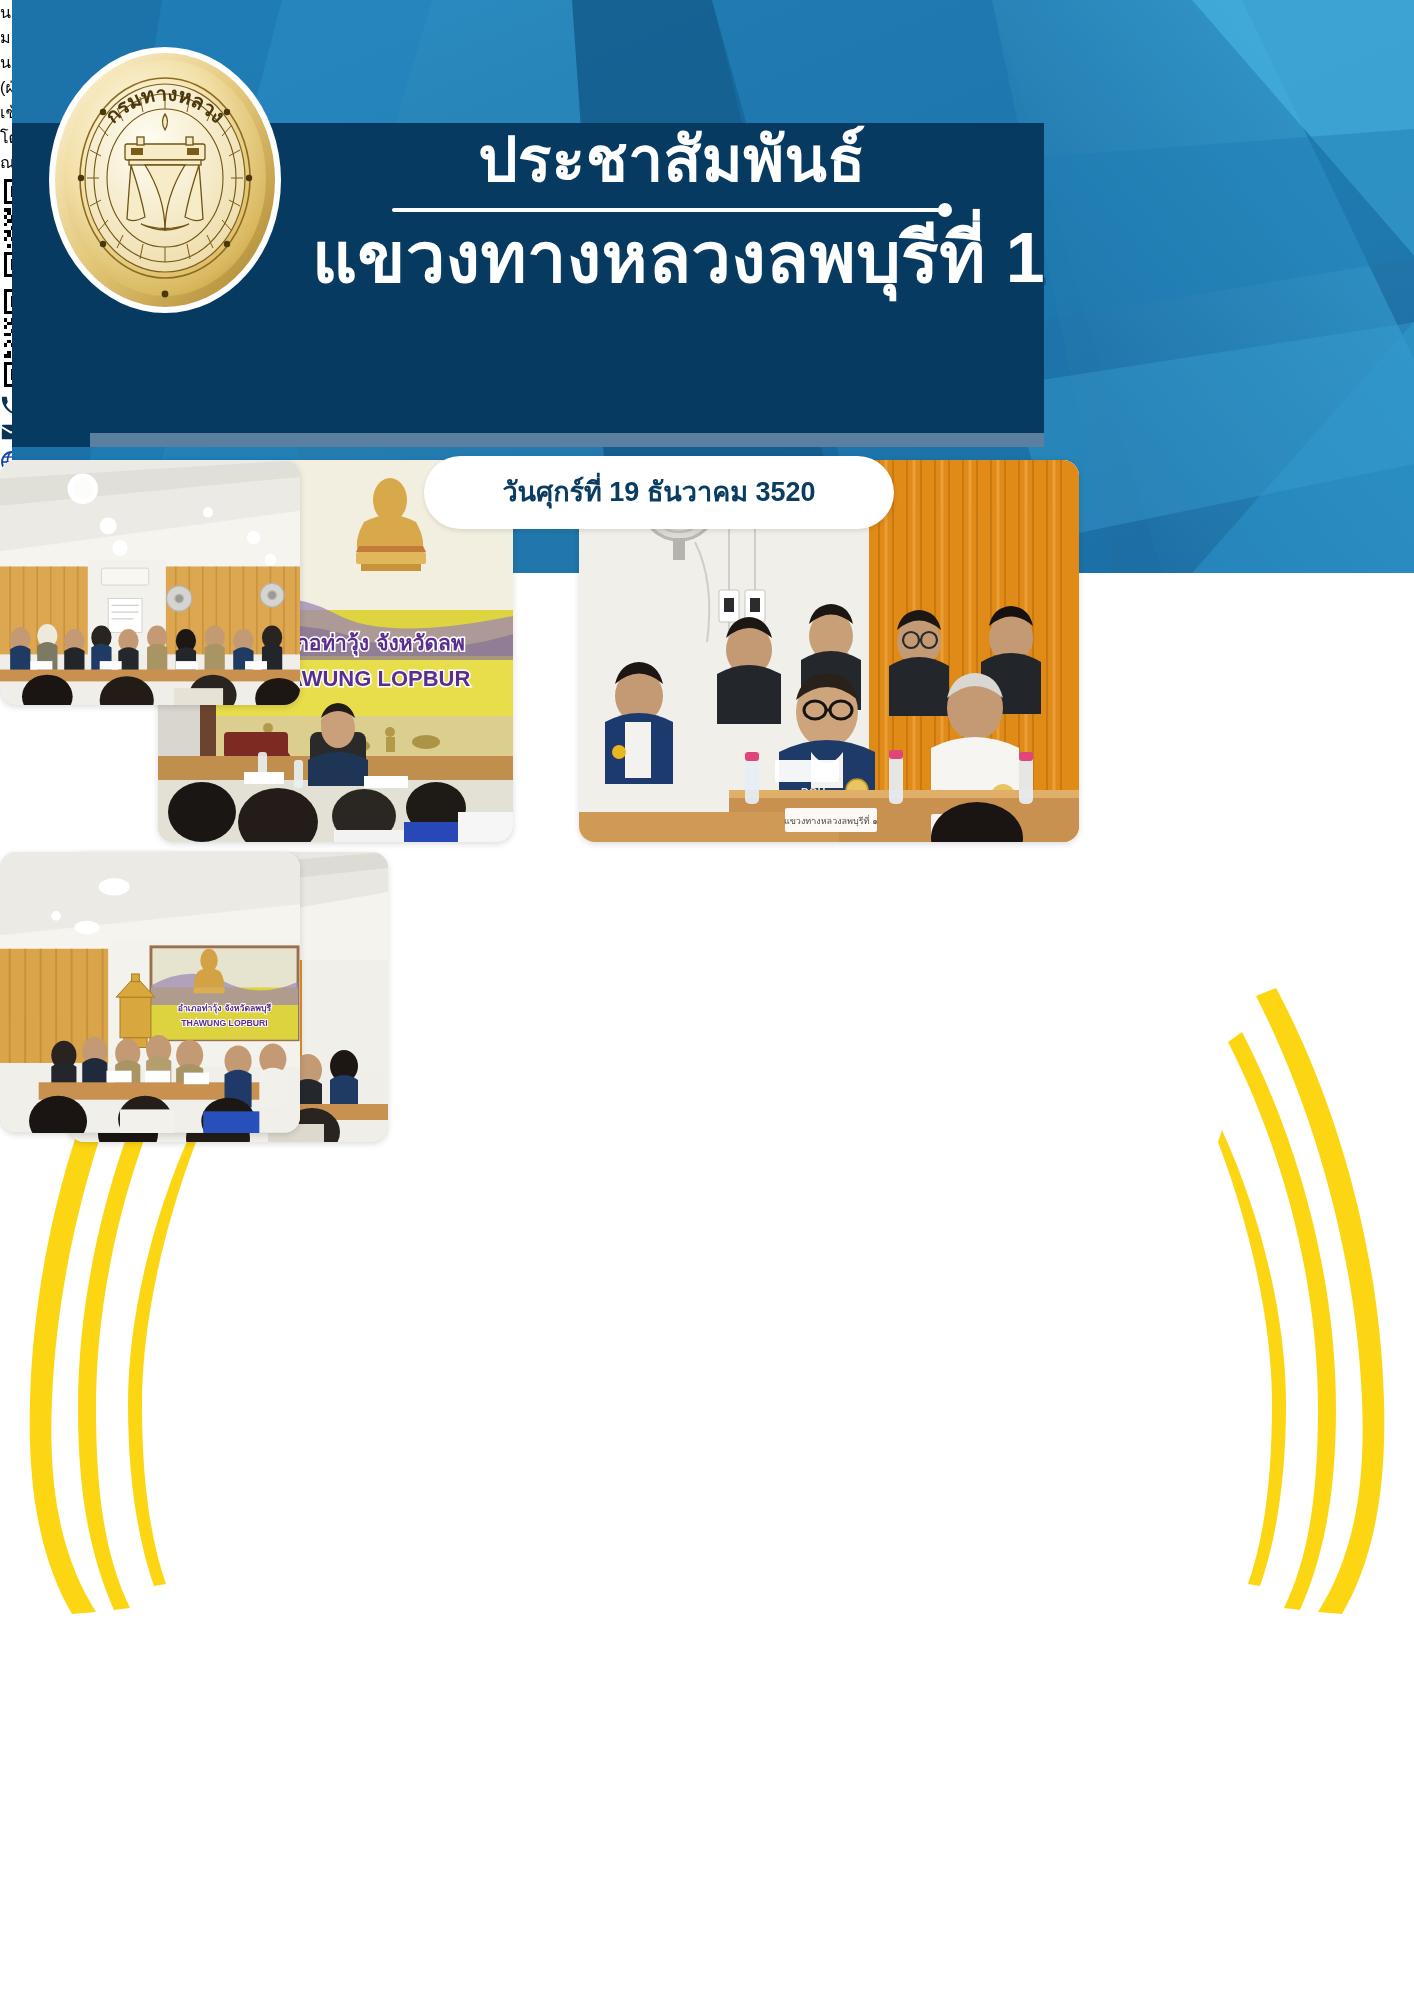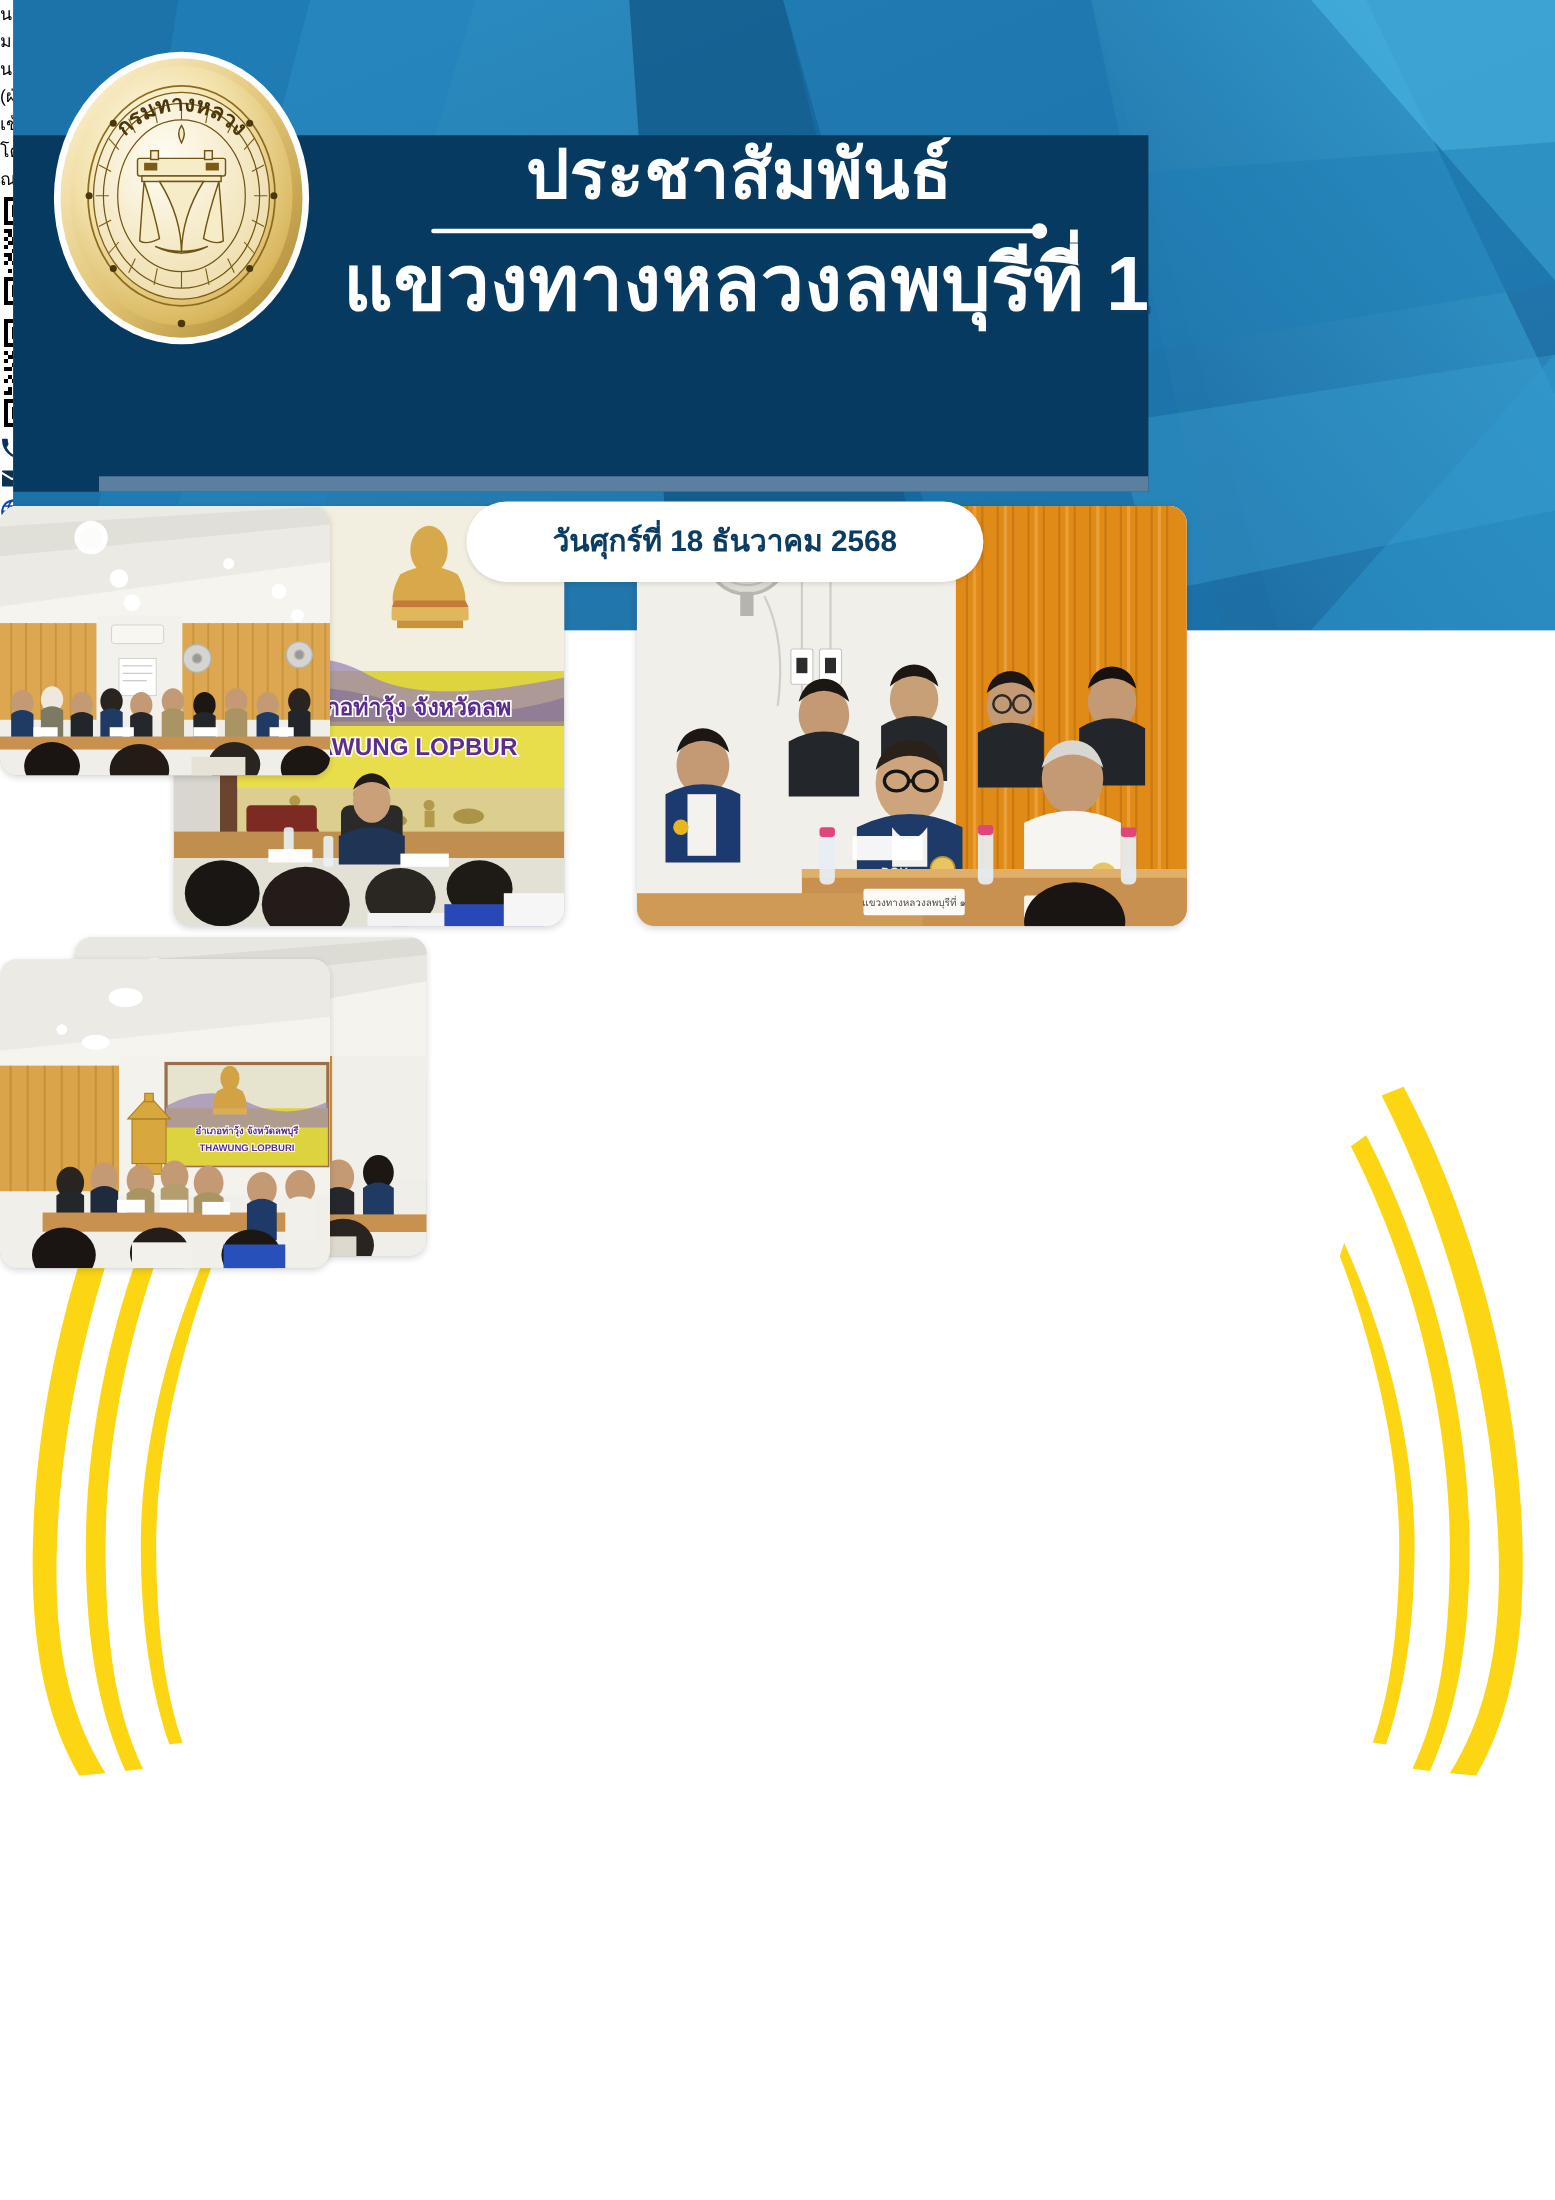--- a/index.html
+++ b/index.html
@@ -139,21 +139,21 @@
     border-radius: 16px;
     overflow: hidden;
     background: #cfd6dc;
     box-shadow: 0 2px 6px rgba(0,0,0,0.14);
   }
   .photo svg { display: block; width: 100%; height: 100%; }
 
   .p1 { top: 0px;   left: 158px; width: 355px; height: 382px; }
   .p2 { top: 0px;   left: 579px; width: 500px; height: 382px; }
   .p3 { top: 392px; left: 68px;  width: 320px; height: 290px; }
-  .p4 { top: 412px; left": 0; }
+  .p4 { top: 392px; left": 0; }
   .p4 { top: 392px; left: 398px; width: 310px; height: 290px; }
   .p5 { top: 392px; left: 718px; width: 355px; height: 290px; }
 
   /* ===================== BODY TEXT ===================== */
   .body-text {
     position: absolute;
     z-index: 6;
     top: 1180px;
     left: 0;
     width: 1414px;
@@ -365,21 +365,21 @@
       <circle cx="36" cy="136" r="3.2"></circle>
         <circle cx="204" cy="136" r="3.2"></circle>
       <circle cx="58" cy="70" r="3.2"></circle>
         <circle cx="182" cy="70" r="3.2"></circle>
       <circle cx="58" cy="202" r="3.2"></circle>
         <circle cx="182" cy="202" r="3.2"></circle>
       <circle cx="120" cy="252" r="3.4"></circle>
     </g>
   </svg>
 
-  <div class="date-badge">วันศุกร์ที่ 18 ธันวาคม 2568</div>
+  <div class="date-badge">วันศุกร์ที่ 19 ธันวาคม 3520</div>
 
   <svg class="brush brush-left" viewBox="0 0 210 640">
     <g fill="#fcd613">
       <path d="M152 8 C 92 120 48 270 44 420 C 41 520 58 586 86 634 L 110 632 C 76 578 62 512 66 420 C 72 272 116 126 172 16 Z"></path>
       <path d="M186 52 C 130 160 92 296 92 428 C 92 520 106 580 128 630 L 144 628 C 120 578 110 518 110 428 C 110 300 146 168 200 62 Z"></path>
       <path d="M206 150 C 166 238 142 338 142 424 C 142 500 152 560 168 606 L 180 604 C 164 558 156 500 156 424 C 156 342 178 246 210 162 Z"></path>
     </g>
   </svg>
 
   <svg class="brush brush-right" viewBox="0 0 210 640">

